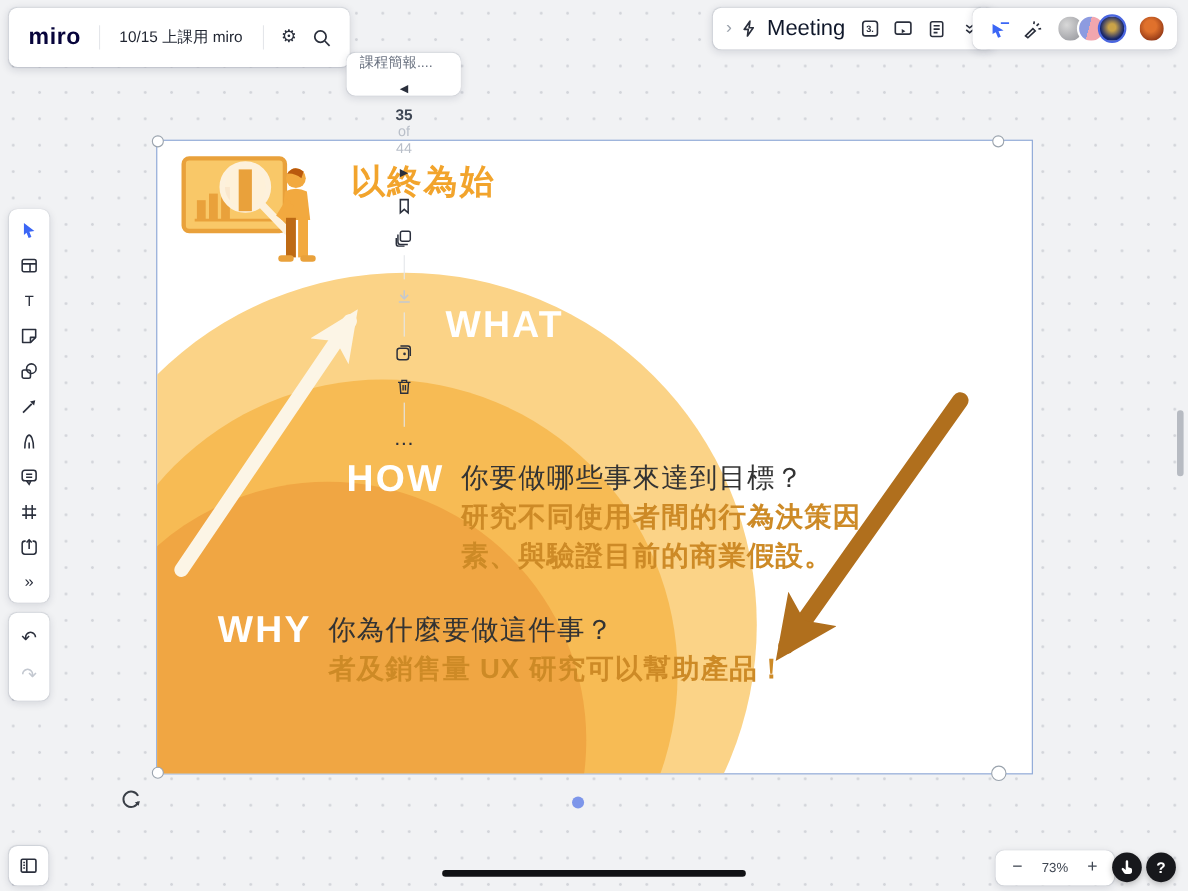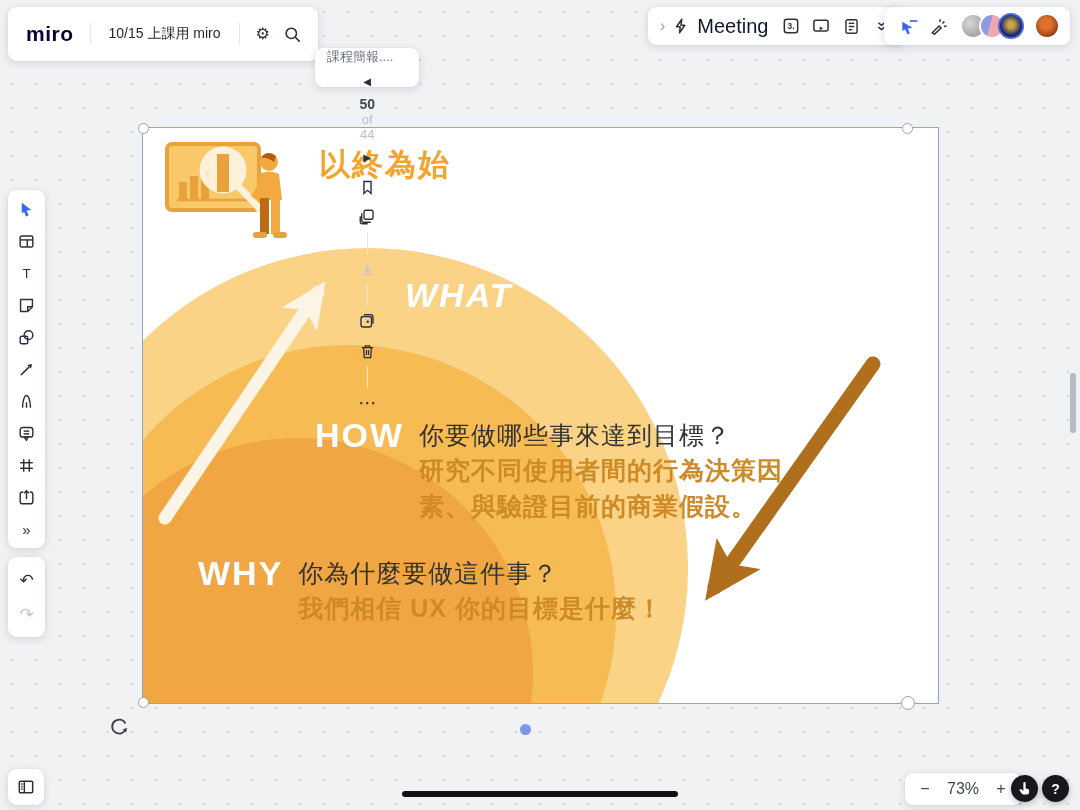--- a/index.html
+++ b/index.html
@@ -49,21 +49,21 @@
   .av4{ background:radial-gradient(circle at 45% 40%, #e0712c 30%, #7a260f 90%); margin-left:10px;}
   
   #tools-panel{ left:8px; top:190px; width:37px; flex-direction:column; padding:3px 0;}
   #tools-panel .ibtn{ width:31px; height:32px; }
   #history-panel{ left:8px; top:557px; width:37px; flex-direction:column; padding:6px 0;}
   #history-panel .ibtn{ width:31px; height:34px; font-size:17px;}
   #redo-btn{ color:#c3c8d0; }
   
   #frames-panel-btn{ left:8px; top:769px; width:36px; height:36px; justify-content:center;}
   #zoom-panel{ left:905px; top:773px; height:32px; padding:0 8px;}
-  #zoom-level{ font-size:16px; color:#3f4652; margin:0 10px; }
+  #zoom-level{ font-size:12px; color:#3f4652; margin:0 10px; }
   .zbtn{ font-size:16px; color:#3f4652; width:24px; text-align:center; cursor:pointer;}
   .round-black{
     position:absolute; width:27px; height:27px; border-radius:50%; background:#17181c;
     color:#fff; display:flex; align-items:center; justify-content:center;
     box-shadow:0 2px 6px rgba(0,0,0,.25); cursor:pointer;
   }
   #present-btn{ left:1011px; top:775px; }
   #help-btn{ left:1042px; top:775px; font-size:14px; font-weight:bold;}
   #scrollbar-thumb{ position:absolute; right:4px; top:373px; width:6px; height:60px;
     border-radius:3px; background:#b7bbc2; }
@@ -79,21 +79,21 @@
   #circle-middle{ left:-63px; top:217px; width:536px; height:536px; }
   #circle-inner{ left:-80px; top:310px; width:470px; height:470px; }
   #slide-titles{ position:absolute; left:176px; top:16px; }
   #slide-title-highlight{ font-size:31px; font-weight:bold; letter-spacing:2px;}
   #slide-subtitle{ font-size:26px; color:#2e2e2e; letter-spacing:2px; margin-top:9px;}
   .section{ position:absolute; display:flex; align-items:flex-start; }
   .keyword{ font-size:34px; font-weight:bold; color:#fff; letter-spacing:2px;
     line-height:34px; margin-right:15px; }
   .sec-text .question{ font-size:25px; color:#333; line-height:34px; letter-spacing:1px;}
   .sec-text .answer{ font-size:25px; font-weight:bold; line-height:36px; letter-spacing:1px;}
-  #sec-what{ left:262px; top:150px;font-style:italic; }
+  #sec-what{ left:262px; top:150px; }
   #sec-how{ left:172px; top:290px; }
   #sec-why{ left:55px; top:428px; }
   .arrow-svg{ position:absolute; left:0; top:0; pointer-events:none;}
   
   .handle{ position:absolute; width:11px; height:11px; border-radius:50%;
     background:#fff; border:1.5px solid #9aa3ad; z-index:5;}
   #handle-br{ width:14px; height:14px; }
   #rotate-handle{ position:absolute; left:108px; top:714px; width:24px; height:24px; z-index:5; cursor:pointer;}
   #anchor-dot{ position:absolute; left:520px; top:724px; width:11px; height:11px;
     border-radius:50%; background:#7d96ea; z-index:5; cursor:pointer;}
@@ -157,21 +157,21 @@
       <div class="question">你要做哪些事來達到目標？</div>
       <div class="answer" style="color: rgb(205, 138, 38);">研究不同使用者間的行為決策因</div>
       <div class="answer" style="color: rgb(205, 138, 38);">素、與驗證目前的商業假設。</div>
     </div>
   </div>
 
   <div class="section" id="sec-why">
     <div class="keyword">WHY</div>
     <div class="sec-text">
       <div class="question">你為什麼要做這件事？</div>
-      <div class="answer" style="color: rgb(205, 138, 38);">我們相信 UX 你的目標是什麼！</div>
+      <div class="answer" style="color: rgb(205, 138, 38);">者及銷售量 UX 研究可以幫助產品！</div>
     </div>
   </div>
 </div>
 
 <div class="handle" id="handle-tl" style="left:138px;top:123px"></div>
 <div class="handle" id="handle-tr" style="left:902px;top:123px"></div>
 <div class="handle" id="handle-bl" style="left:138px;top:697px"></div>
 <div class="handle" id="handle-br" style="left:901px;top:696px"></div>
 <div id="rotate-handle">
   <svg width="24" height="24" viewBox="0 0 24 24">
@@ -195,21 +195,21 @@
         <line x1="15.5" y1="15.5" x2="21" y2="21"></line>
       </svg>
   </div>
 </div>
 
 <div class="panel" id="frame-toolbar">
   <div id="frame-label">課程簡報....</div>
   <div class="ibtn" style="width:22px">
       <span class="navarrow">◀</span>
     </div>
-  <span id="page-current">50</span>
+  <span id="page-current">35</span>
   <span class="muted">of</span>
   <span class="muted">44</span>
   <div class="ibtn" style="width:22px">
       <span class="navarrow">▶</span>
     </div>
   <div class="ibtn">
     <svg width="17" height="17" viewBox="0 0 24 24" fill="none" stroke="#2a2f3c" stroke-width="2">
         <path d="M7,3.5 h10 v17 l-5,-4.5 -5,4.5 z"></path>
       </svg>
   </div>

